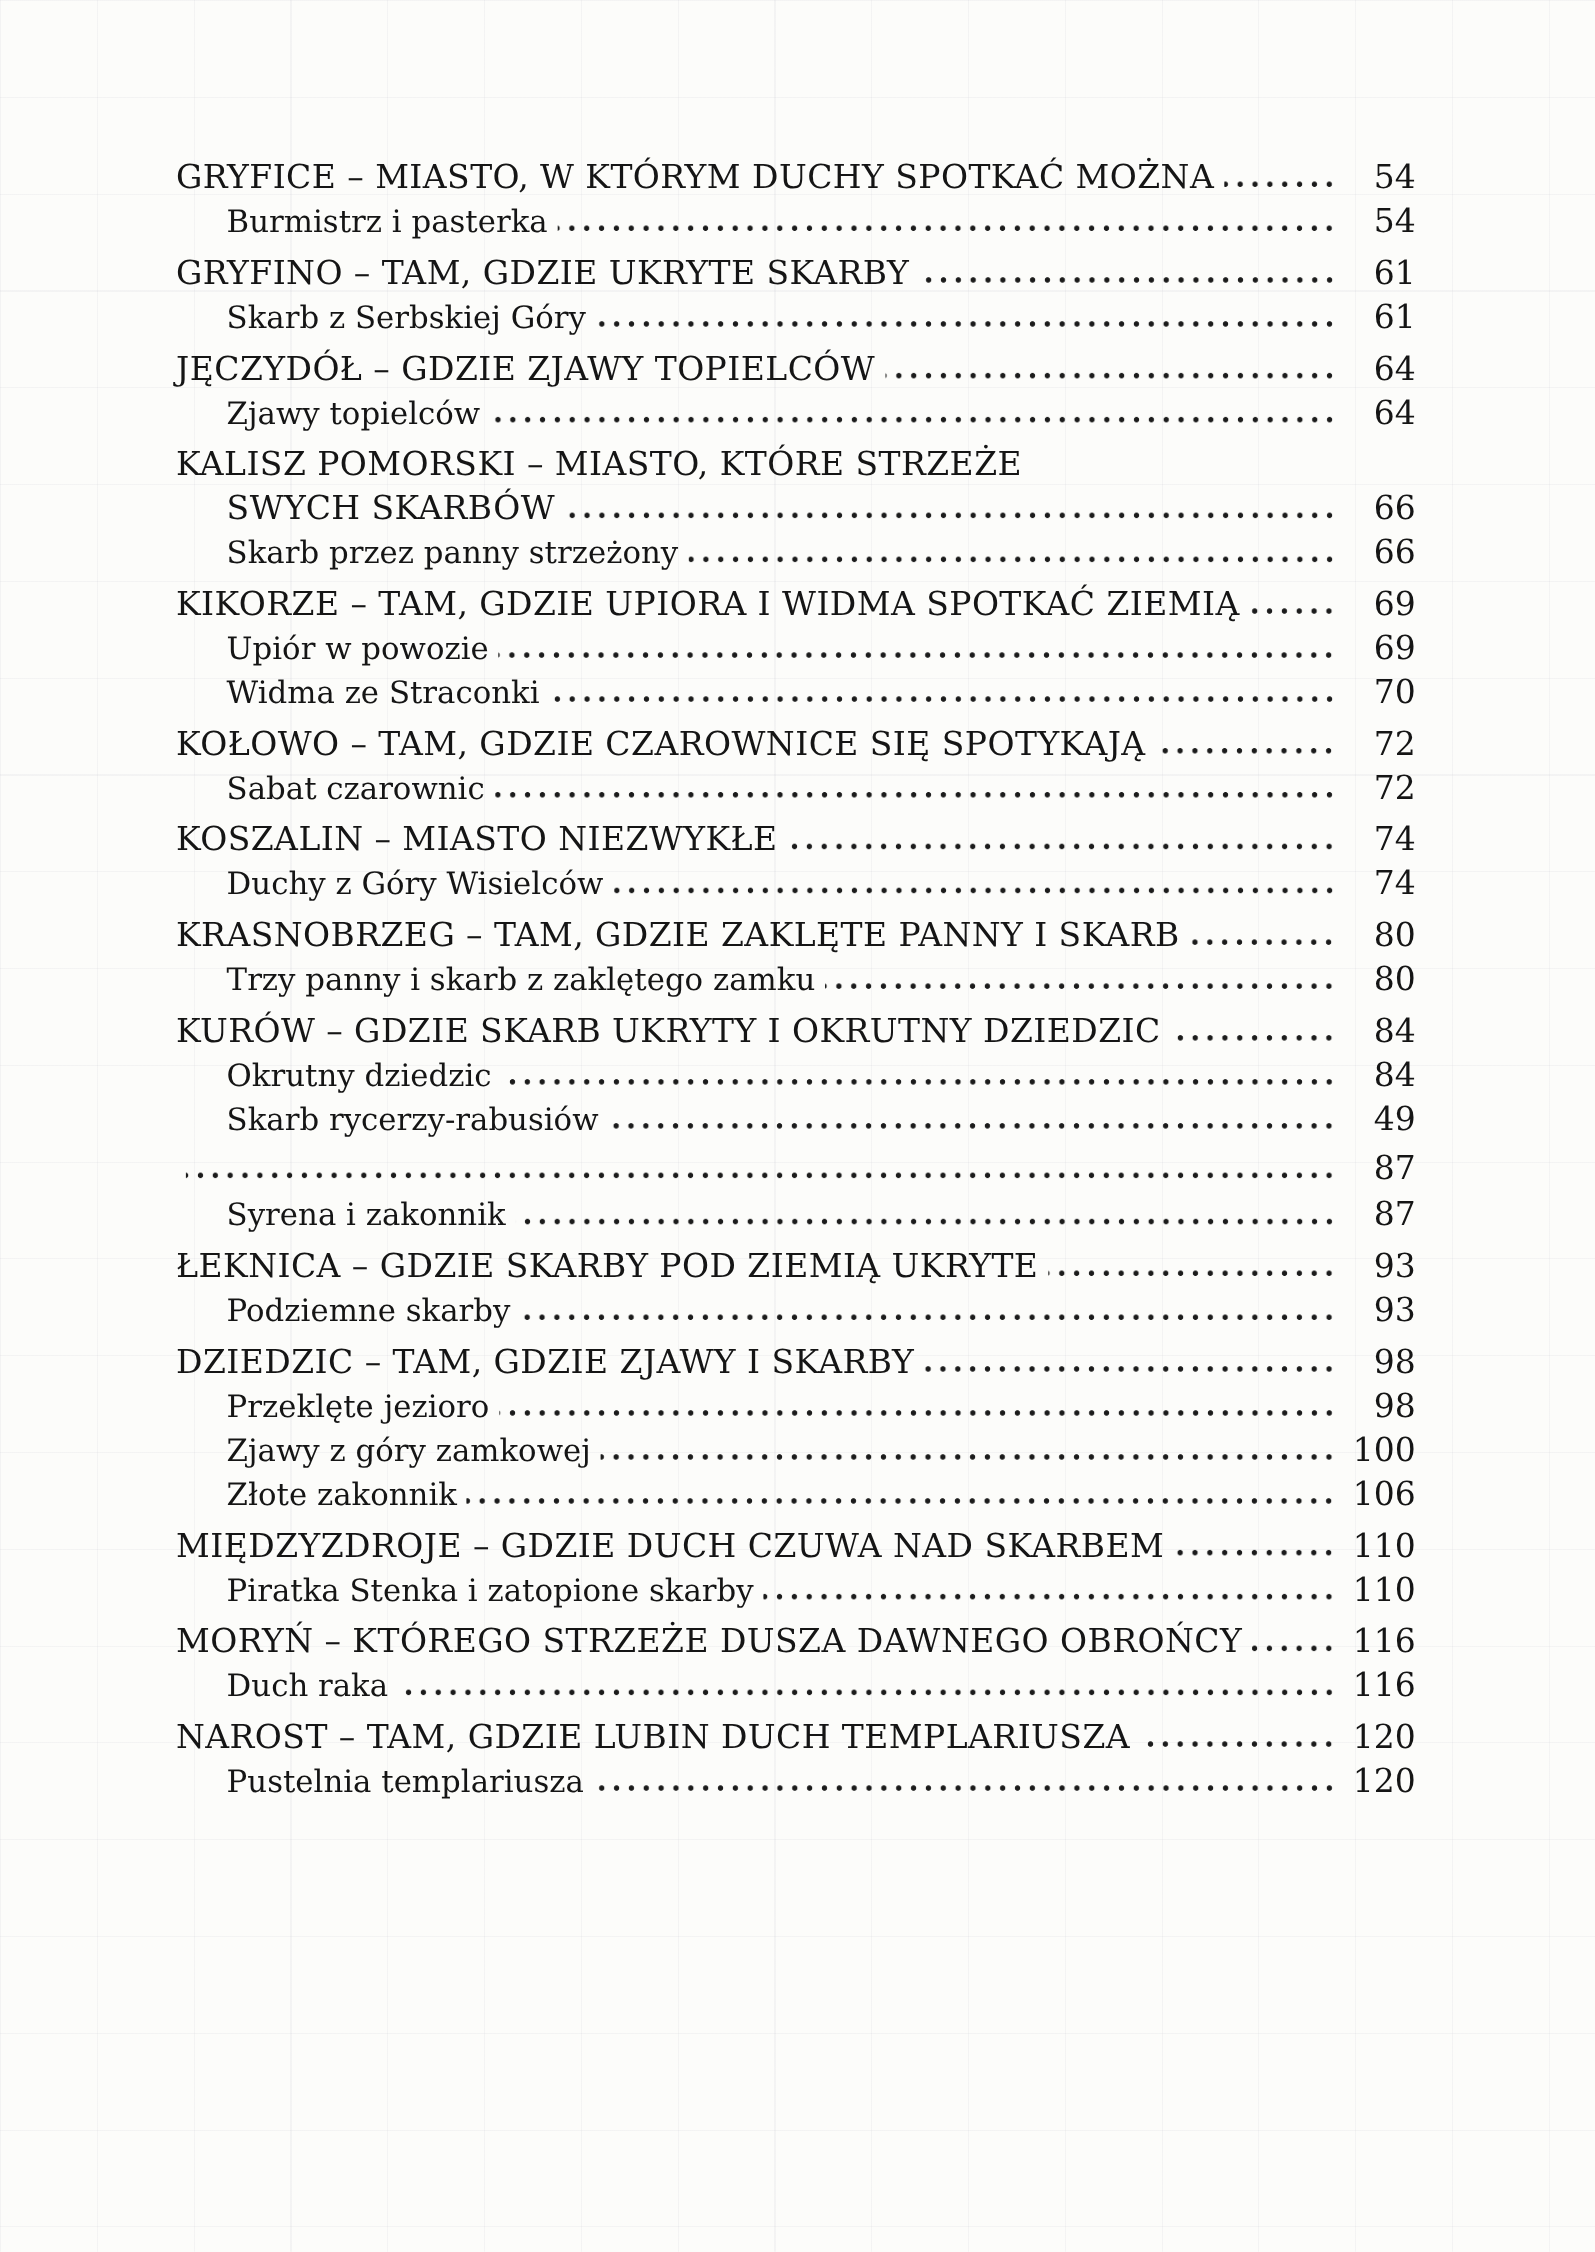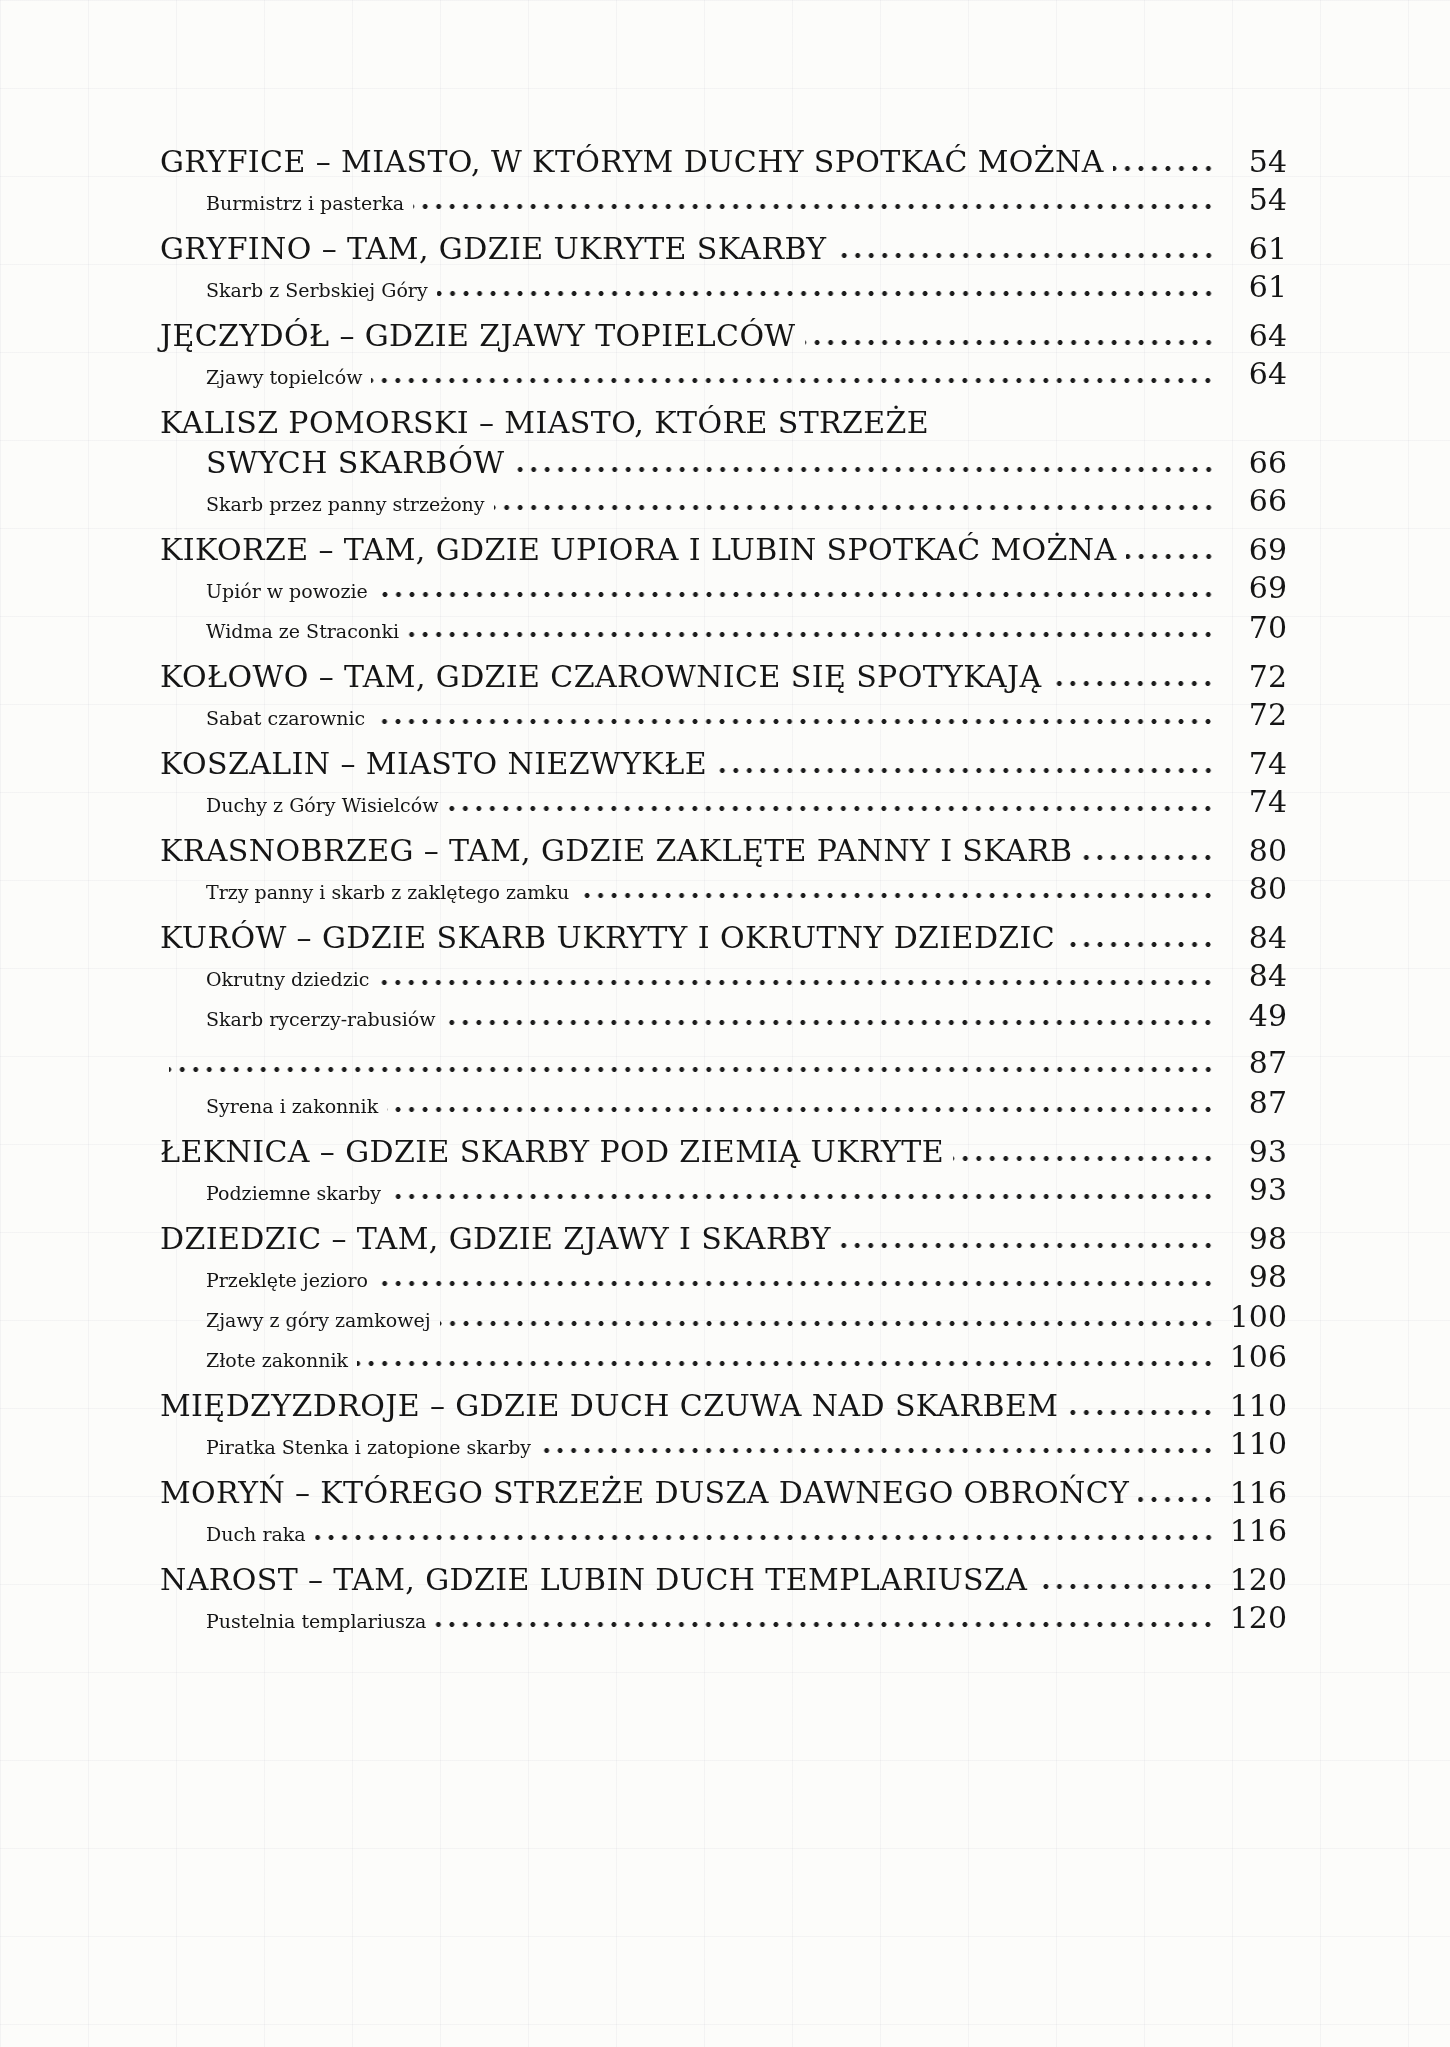--- a/index.html
+++ b/index.html
@@ -32,21 +32,21 @@
   .row.chapter, .row.chapter-wrap { margin-top: 7px; justify-content: space-between; }
   .row:first-child { margin-top: 0; }
   .title {
     white-space: nowrap;
     line-height: 40px;
   }
   .chapter .title, .chapter-wrap .title, .chapter-cont .title {
     font-size: 30px;
     letter-spacing: 0.4px;
   }
-  .section .title { font-size: 19px; text-align: center; }
+  .section .title { font-size: 28px; text-align: center; }
   .section, .chapter-cont { padding-left: 46px; }
   .leader {
     flex: 1 1 auto;
     min-width: 28px;
     height: 5px;
     margin: 0 10px 0 9px;
     background-image: radial-gradient(circle, #1b1b1b 2.1px, rgba(0,0,0,0) 2.8px);
     background-size: 13.5px 5px;
     background-repeat: repeat-x;
     background-position: right 0;
@@ -102,21 +102,21 @@
       <span class="title">SWYCH SKARBÓW</span>
       <span class="leader"></span>
       <span class="pagenum">66</span>
     </div>
     <div class="row section">
       <span class="title">Skarb przez panny strzeżony</span>
       <span class="leader"></span>
       <span class="pagenum">66</span>
     </div>
     <div class="row chapter">
-      <span class="title">KIKORZE – TAM, GDZIE UPIORA I LUBIN SPOTKAĆ MOŻNA</span>
+      <span class="title">KIKORZE – TAM, GDZIE UPIORA I WIDMA SPOTKAĆ ZIEMIĄ</span>
       <span class="leader"></span>
       <span class="pagenum">69</span>
     </div>
     <div class="row section">
       <span class="title">Upiór w powozie</span>
       <span class="leader"></span>
       <span class="pagenum">69</span>
     </div>
     <div class="row section">
       <span class="title">Widma ze Straconki</span>

